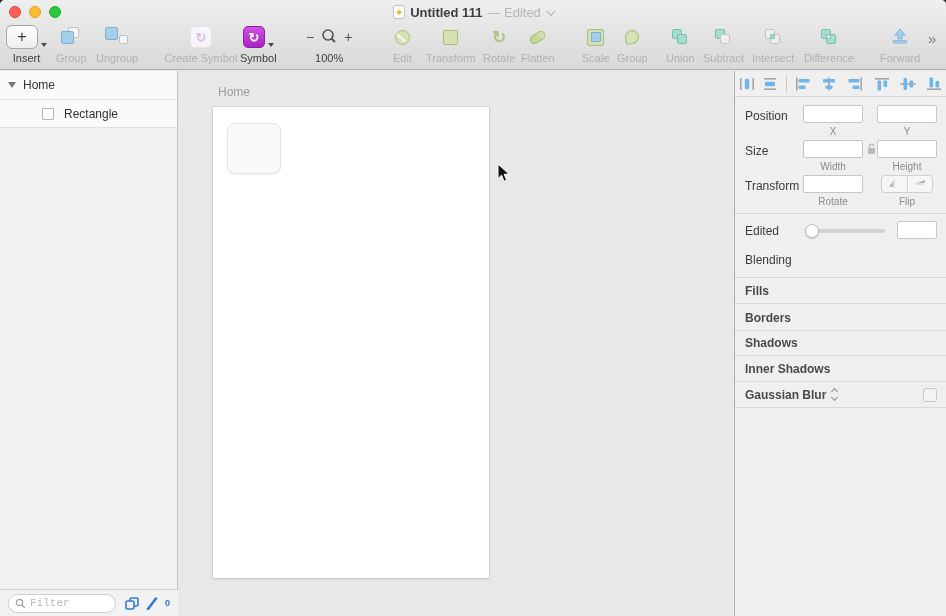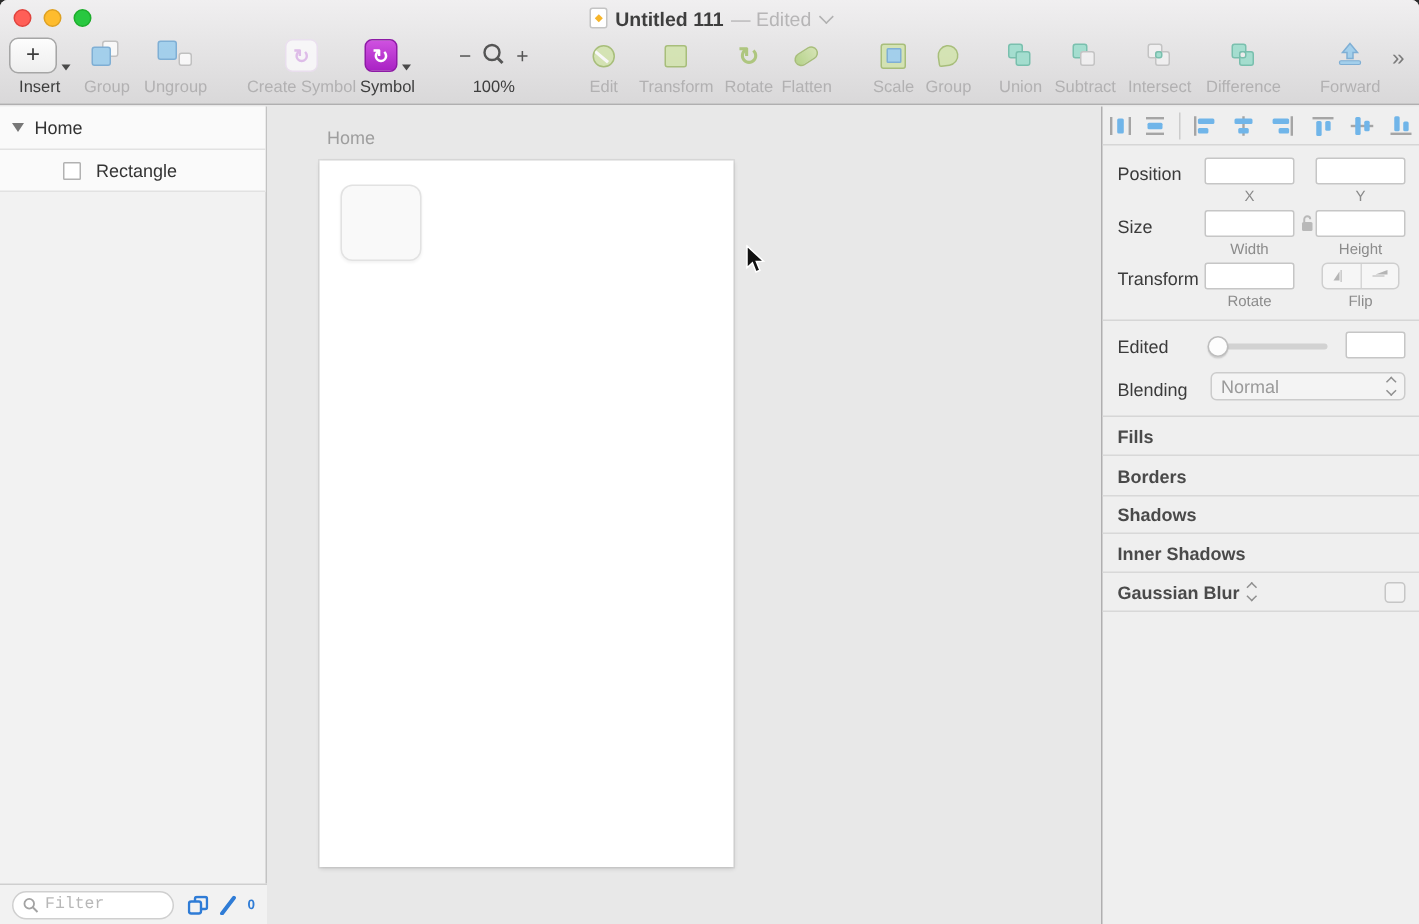--- a/index.html
+++ b/index.html
@@ -416,27 +416,20 @@
 
     <div class="divider" style="top:142px"></div>
 
     <span class="insp-label" style="top:153px">Edited</span>
     <div class="slider-track">
       <span class="slider-knob"></span>
     </div>
     <input class="insp-input" style="left: 162px; top: 150px; width: 40px;">
 
     <span class="insp-label" style="top:182px">Blending</span>
-    <div class="blend-select">
-      <span>Normal</span>
-      <span class="stepper">
-          <span class="stp-up"></span>
-          <span class="stp-dn"></span>
-        </span>
-    </div>
 
     <div class="divider" style="top:206px"></div>
 
     <div class="section-row" style="top:207px">
       <span class="section-title">Fills</span>
     </div>
     <div class="section-row" style="top:234px">
       <span class="section-title">Borders</span>
     </div>
     <div class="section-row" style="top:259px">

